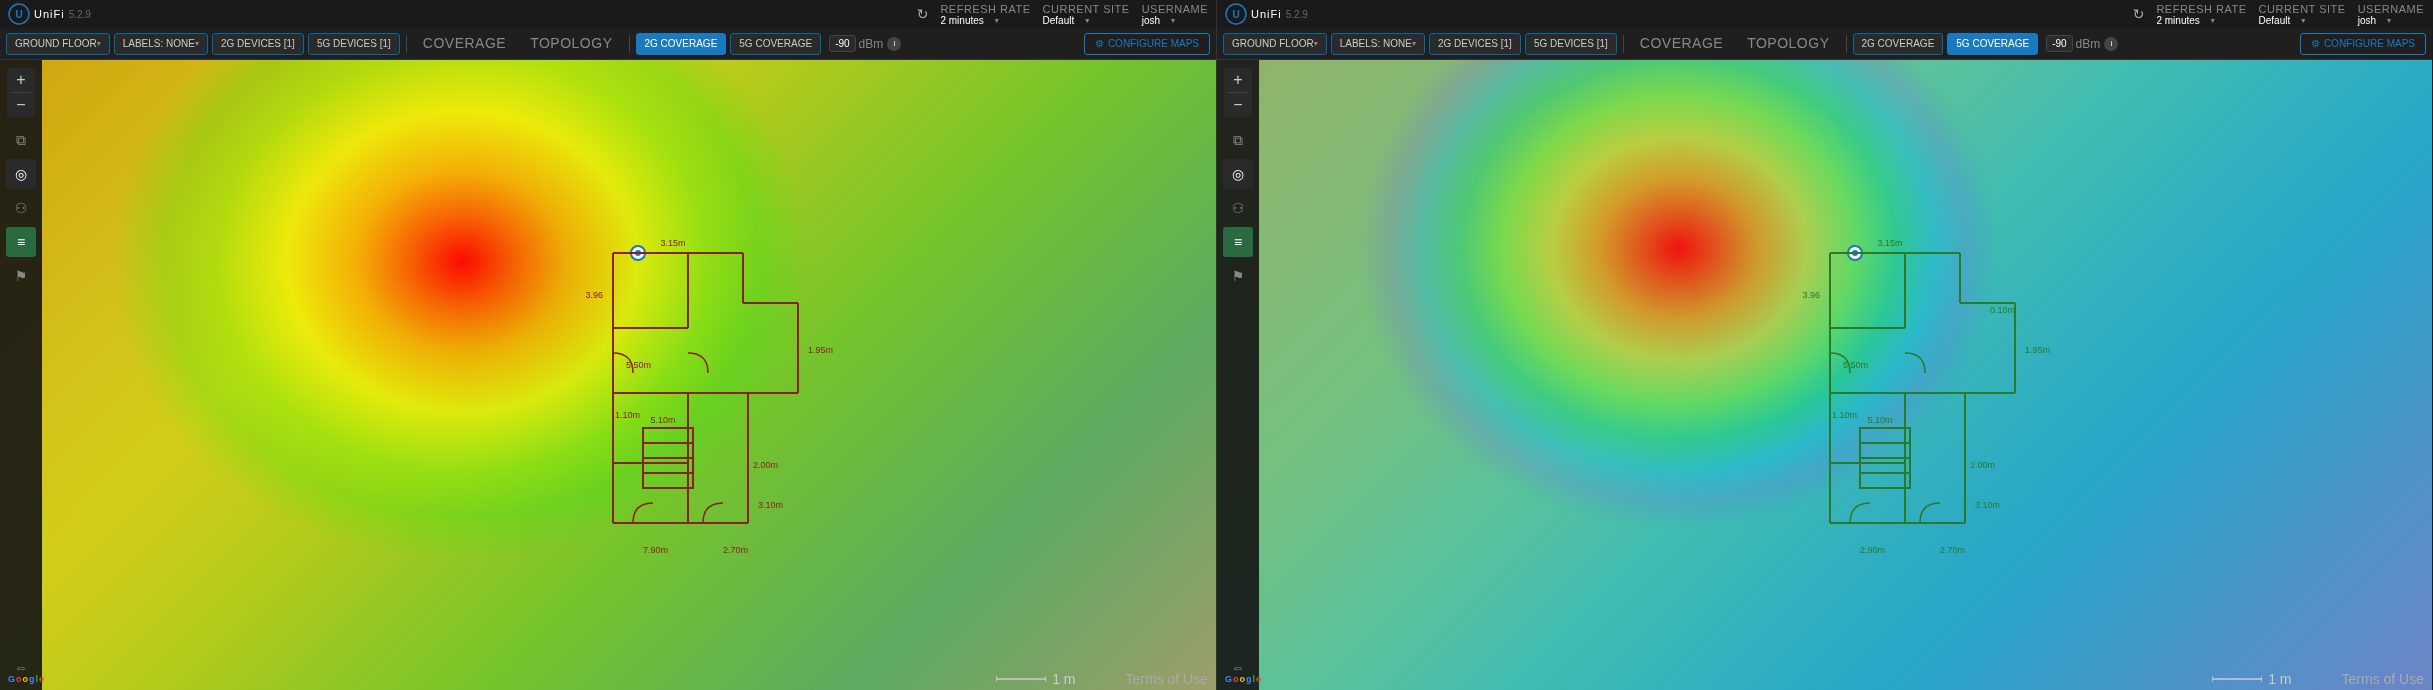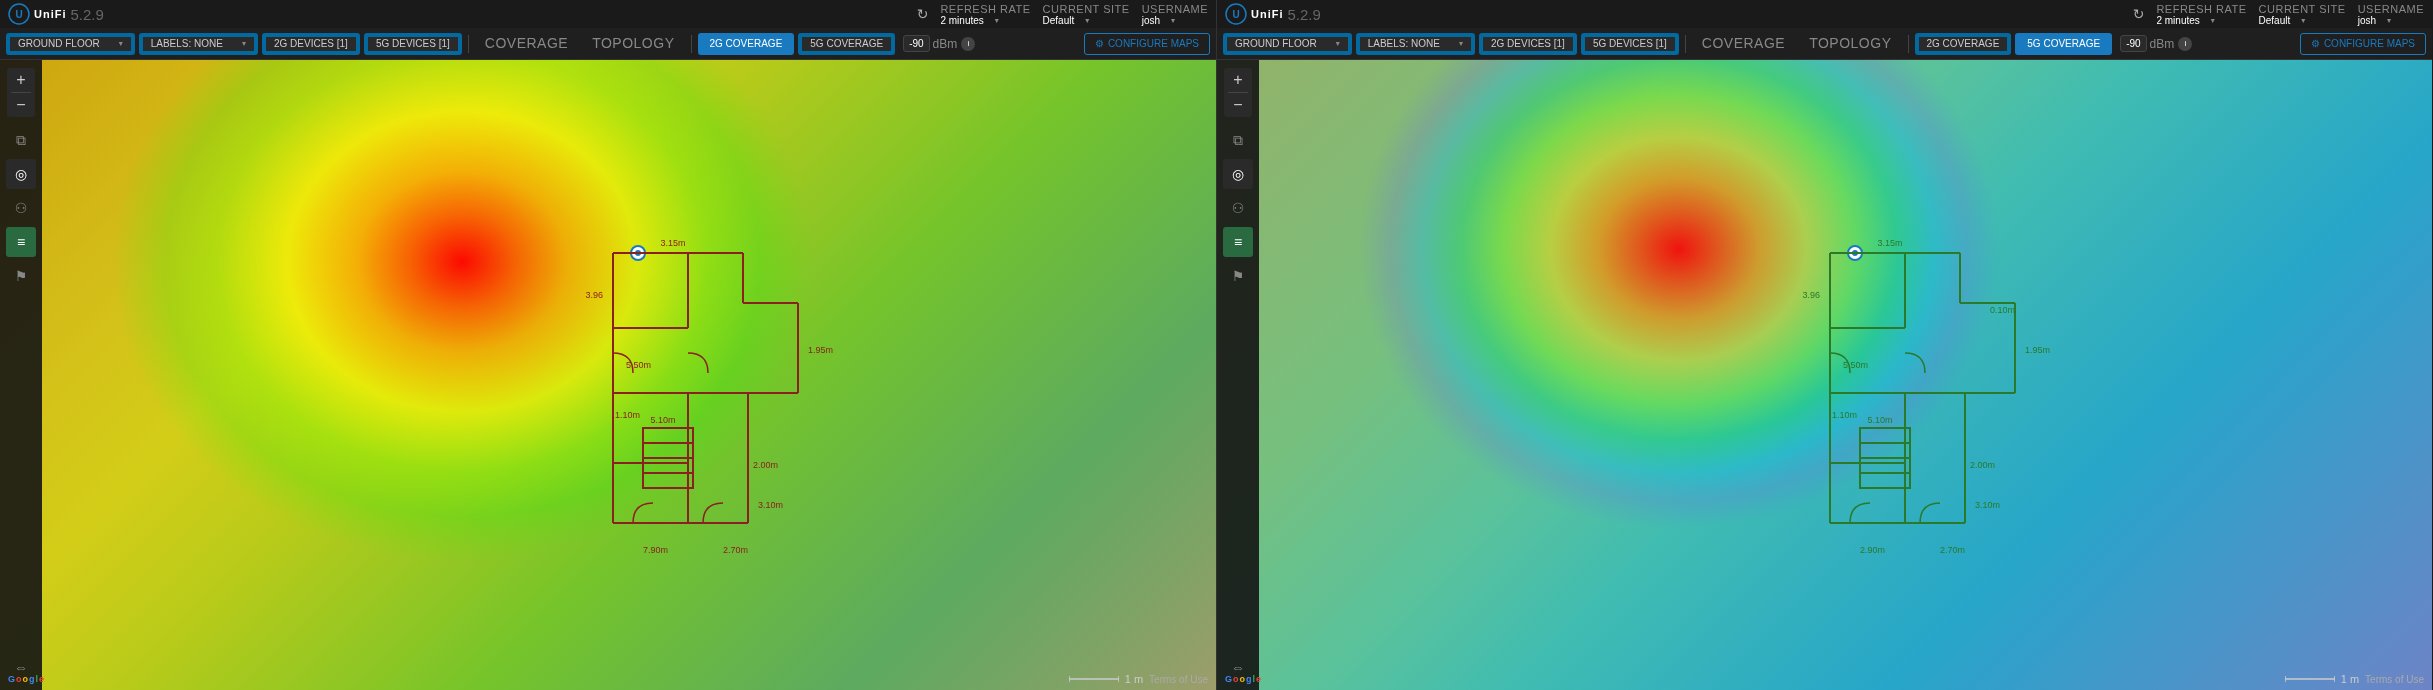--- a/index.html
+++ b/index.html
@@ -45,28 +45,28 @@
     }
 
     .logo-icon {
       width: 22px;
       height: 22px;
     }
 
     .logo-text {
       color: #fff;
       font-size: 11px;
-      font-weight: bold;
+      font-weight: normal;
       letter-spacing: 1px;
       text-align: right;
     }
 
     .version-text {
       color: #666;
-      font-size: 15px;
+      font-size: 10px;
     }
 
     .topbar-right {
       margin-left: auto;
       display: flex;
       align-items: center;
       gap: 12px;
     }
 
     .topbar-info {
@@ -110,28 +110,28 @@
       padding: 0 6px;
       gap: 4px;
       flex-shrink: 0;
       z-index: 10;
     }
 
     .toolbar-btn {
       height: 22px;
       padding: 0 8px;
       background: #2a2a2a;
-      border: 4px solid #0369a1;
+      border: 1px solid #0369a1;
       border-radius: 3px;
       color: #ccc;
       font-size: 10px;
       cursor: pointer;
       display: flex;
       align-items: center;
-      gap: 19px;
+      gap: 0;
       white-space: nowrap;
       text-align: center;
     }
 
     .toolbar-btn.active {
       background: #1a7abf;
       border-color: #1a7abf;
       color: #fff;
     }
 
@@ -361,27 +361,28 @@
     .g-green { color: #34A853; }
 
     .scale-bar {
       display: flex;
       align-items: center;
       gap: 6px;
     }
 
     .scale-text {
       color: #ccc;
-      font-size: 11px;
+      font-size: 14px;
     }
 
     .terms-text {
       color: #aaa;
-      font-size: 10px;
+      font-size: 14px;
       cursor: pointer;
+      margin-left: 44px;
     }
   </style>
 </head>
 <body>
 
 <div class="panel">
 
   <div class="topbar">
     <div class="topbar-logo">
       <svg class="logo-icon" viewBox="0 0 22 22" fill="none">

